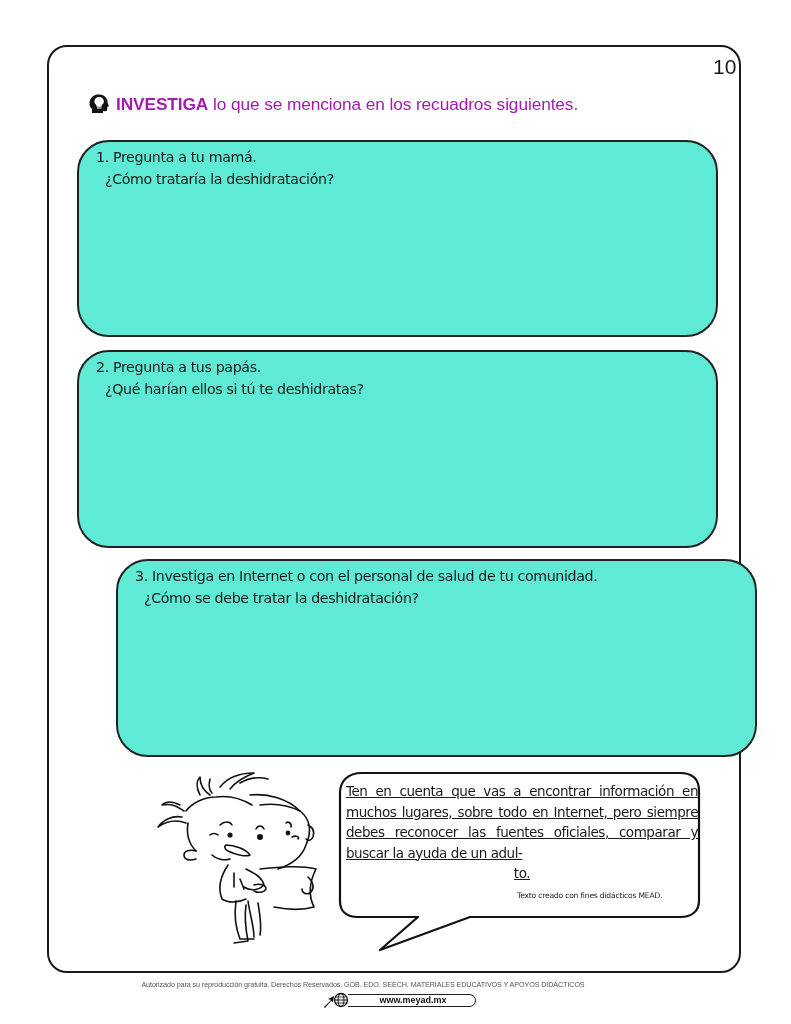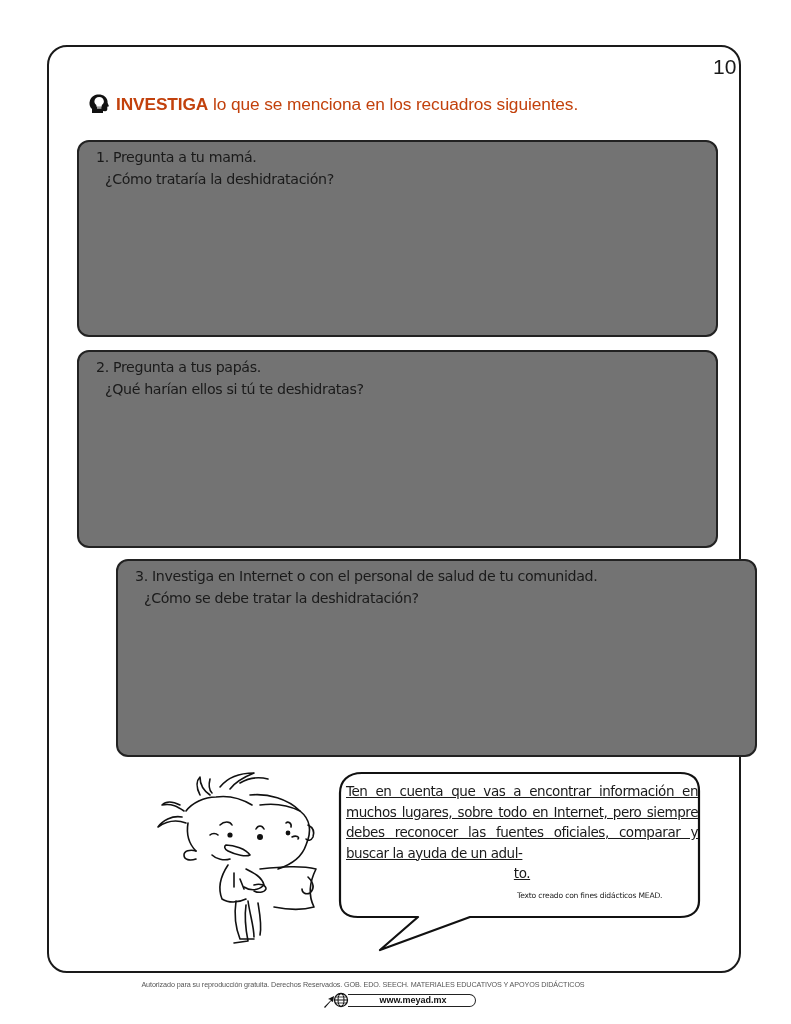--- a/index.html
+++ b/index.html
@@ -1,23 +1,23 @@
 <!DOCTYPE html>
 <html><head>
 <meta charset="utf-8">
 <style>
   html, body { margin:0; padding:0; background:#ffffff; }
   body { width:791px; height:1024px; position:relative; overflow:hidden; font-family:"DejaVu Sans", sans-serif; color:#111; }
   .frame { position:absolute; left:47px; top:45px; width:694px; height:928px; border:2.6px solid #1a1a1a; border-radius:20px; box-sizing:border-box; }
   .page-num { position:absolute; left:694px; top:55px; font-family:Liberation Sans, sans-serif; font-size:21px; color:#1a1a1a;margin-left:19px; }
   .header { position:absolute; left:87px; top:92px; display:flex; align-items:center; }
   .header .icon { width:24px; height:24px; margin-right:5px; }
-  .header .title { font-family:"Liberation Sans", sans-serif; font-size:17.3px; color:#c2410c; letter-spacing:-0.1px; }
+  .header .title { font-family:"Liberation Sans", sans-serif; font-size:17.3px; color:#a21caf; letter-spacing:-0.1px; }
   .header .title b { font-weight:bold; }
-  .qbox { position:absolute; border:2px solid #222; border-radius:12px; box-sizing:border-box; background:#737373; }
+  .qbox { position:absolute; border:2px solid #222; border-radius:32px; box-sizing:border-box; background:#5eead4; }
   .qbox .line1 { position:absolute; left:17px; top:7px; font-family:"DejaVu Sans", sans-serif; font-size:14.2px; color:#1a1a1a; letter-spacing:-0.35px; white-space:nowrap; }
   .qbox .line2 { position:absolute; left:26px; top:29px; font-family:"DejaVu Sans", sans-serif; font-size:14.2px; color:#1a1a1a; letter-spacing:-0.35px; white-space:nowrap; }
   .bubble-svg { position:absolute; left:330px; top:765px; }
   .bubble-text { position:absolute; left:346px; top:781px; width:352px; font-family:"DejaVu Sans", sans-serif; font-size:13.5px; line-height:20.5px; color:#1a1a1a; text-align:justify; letter-spacing:-0.45px;text-decoration:underline; }
   .bubble-text .last { text-align:center; display:block; }
   .bubble-credit { position:absolute; left:517px; top:891px; font-family:"DejaVu Sans", sans-serif; font-size:7.6px; color:#222; letter-spacing:-0.2px; }
   .character { position:absolute; left:150px; top:765px; }
   .footer-text { position:absolute; left:0; width:726px; top:980px; text-align:center; font-family:"Liberation Sans", sans-serif; font-size:7.2px; color:#555; letter-spacing:-0.1px; }
   .footer-link { position:absolute; left:322px; top:992px; display:flex; align-items:center; }
   .footer-link .pill { margin-left:-2px; width:128px; height:13px; border:1.3px solid #222; border-left:none; border-radius:0 8px 8px 0; box-sizing:border-box; font-family:"Liberation Sans", sans-serif; font-weight:bold; font-size:9px; line-height:11px; text-align:center; color:#111; padding-left:3px; }

